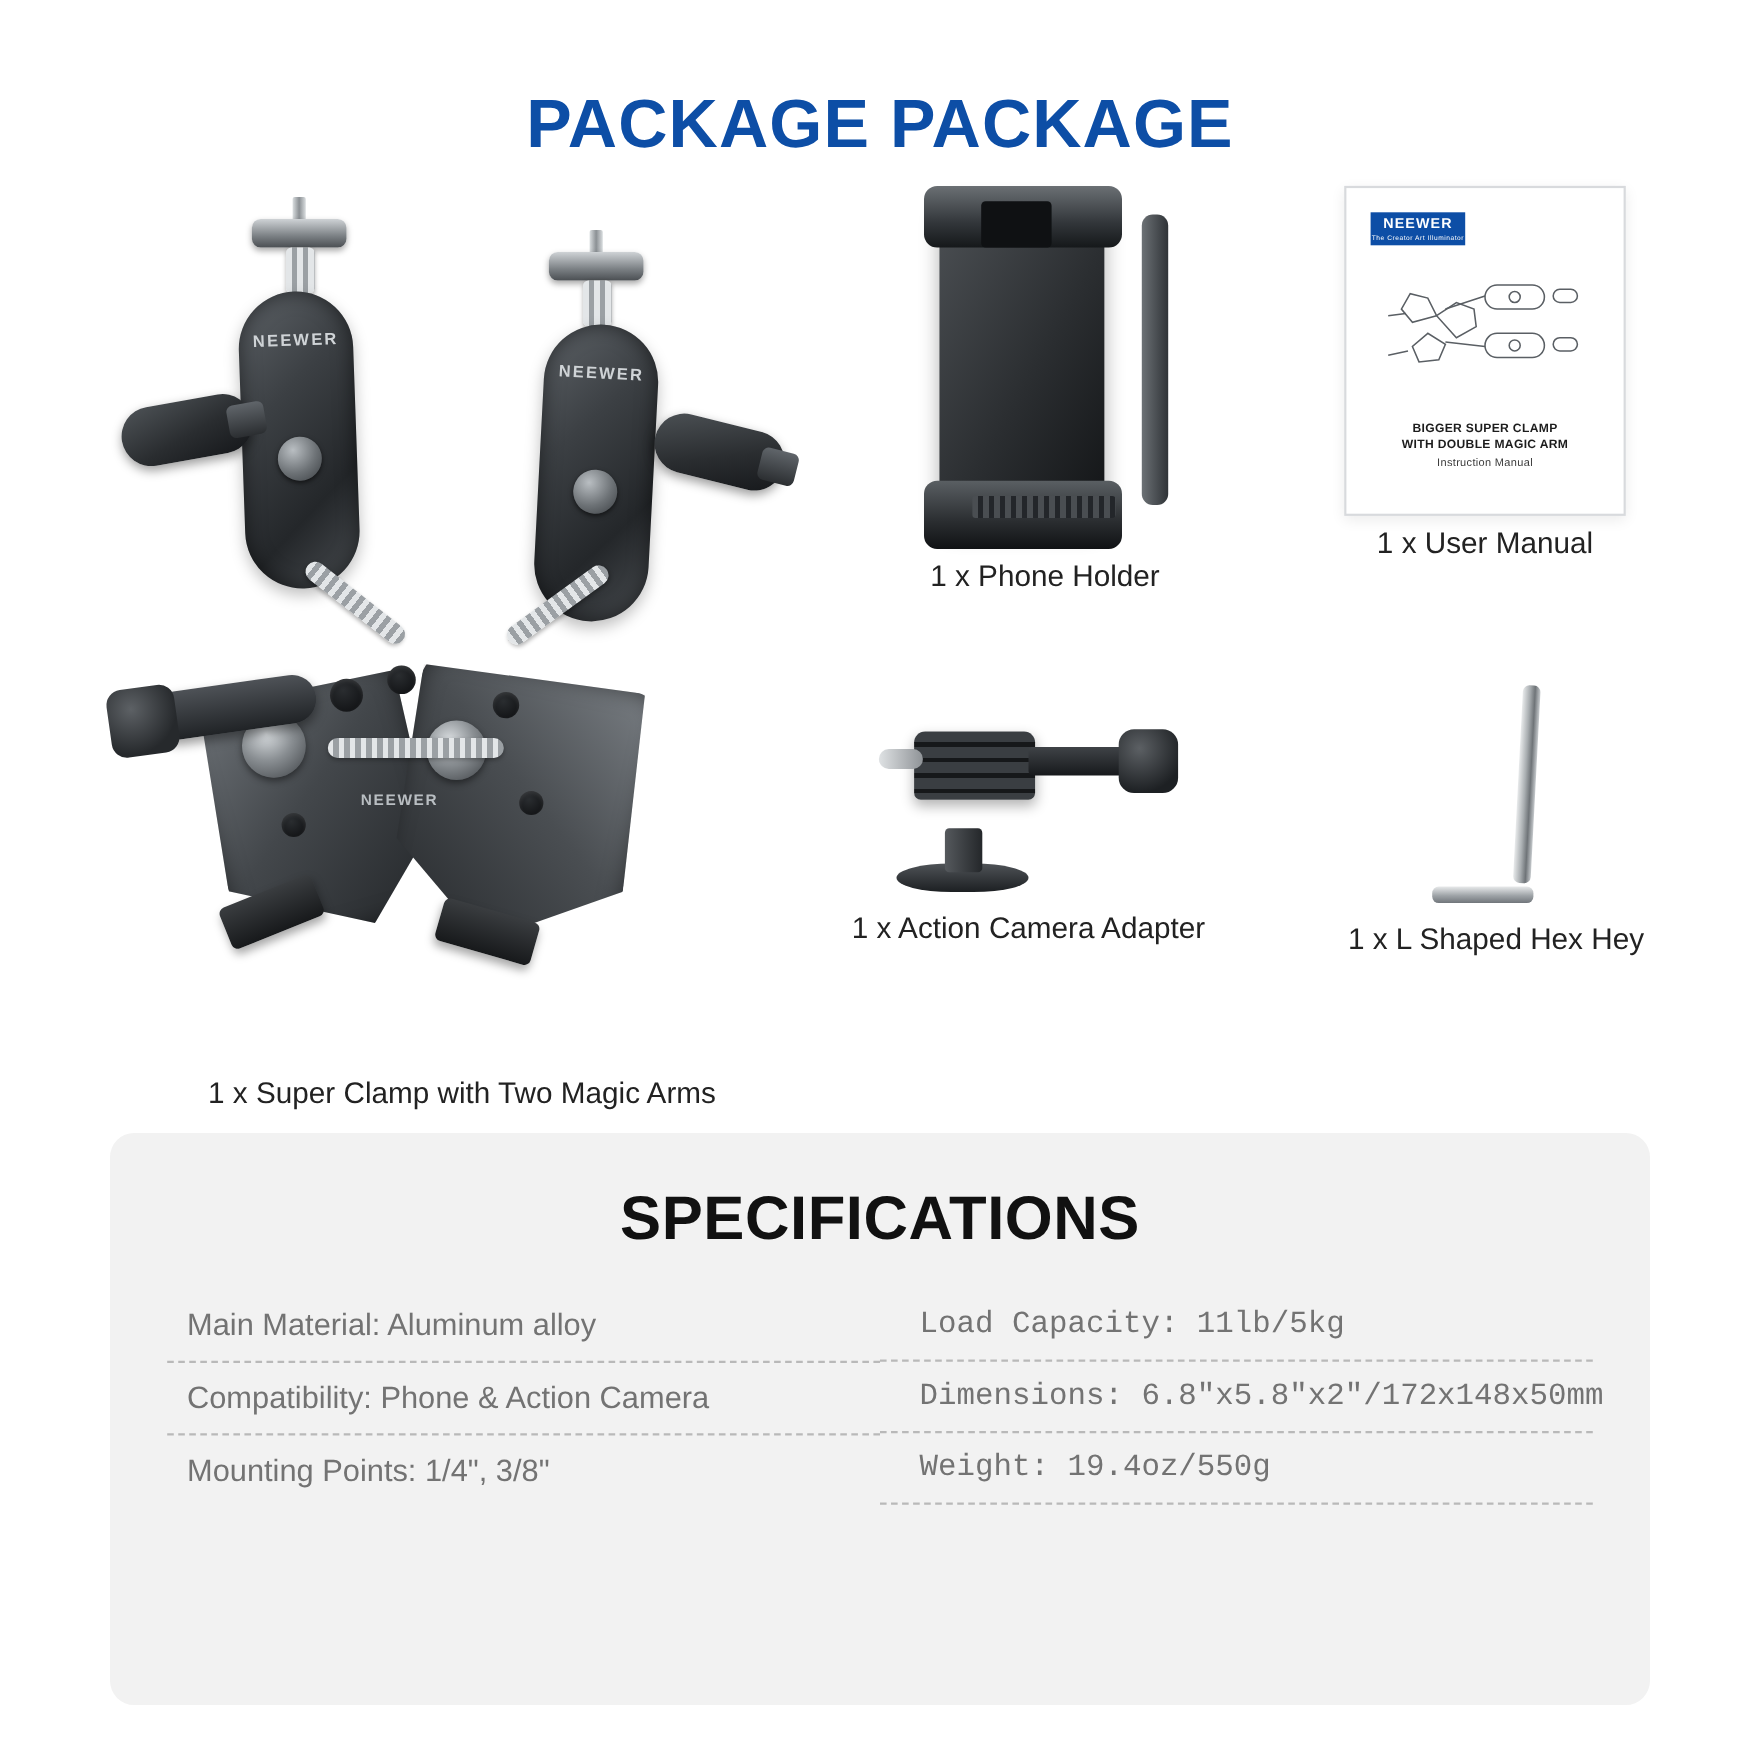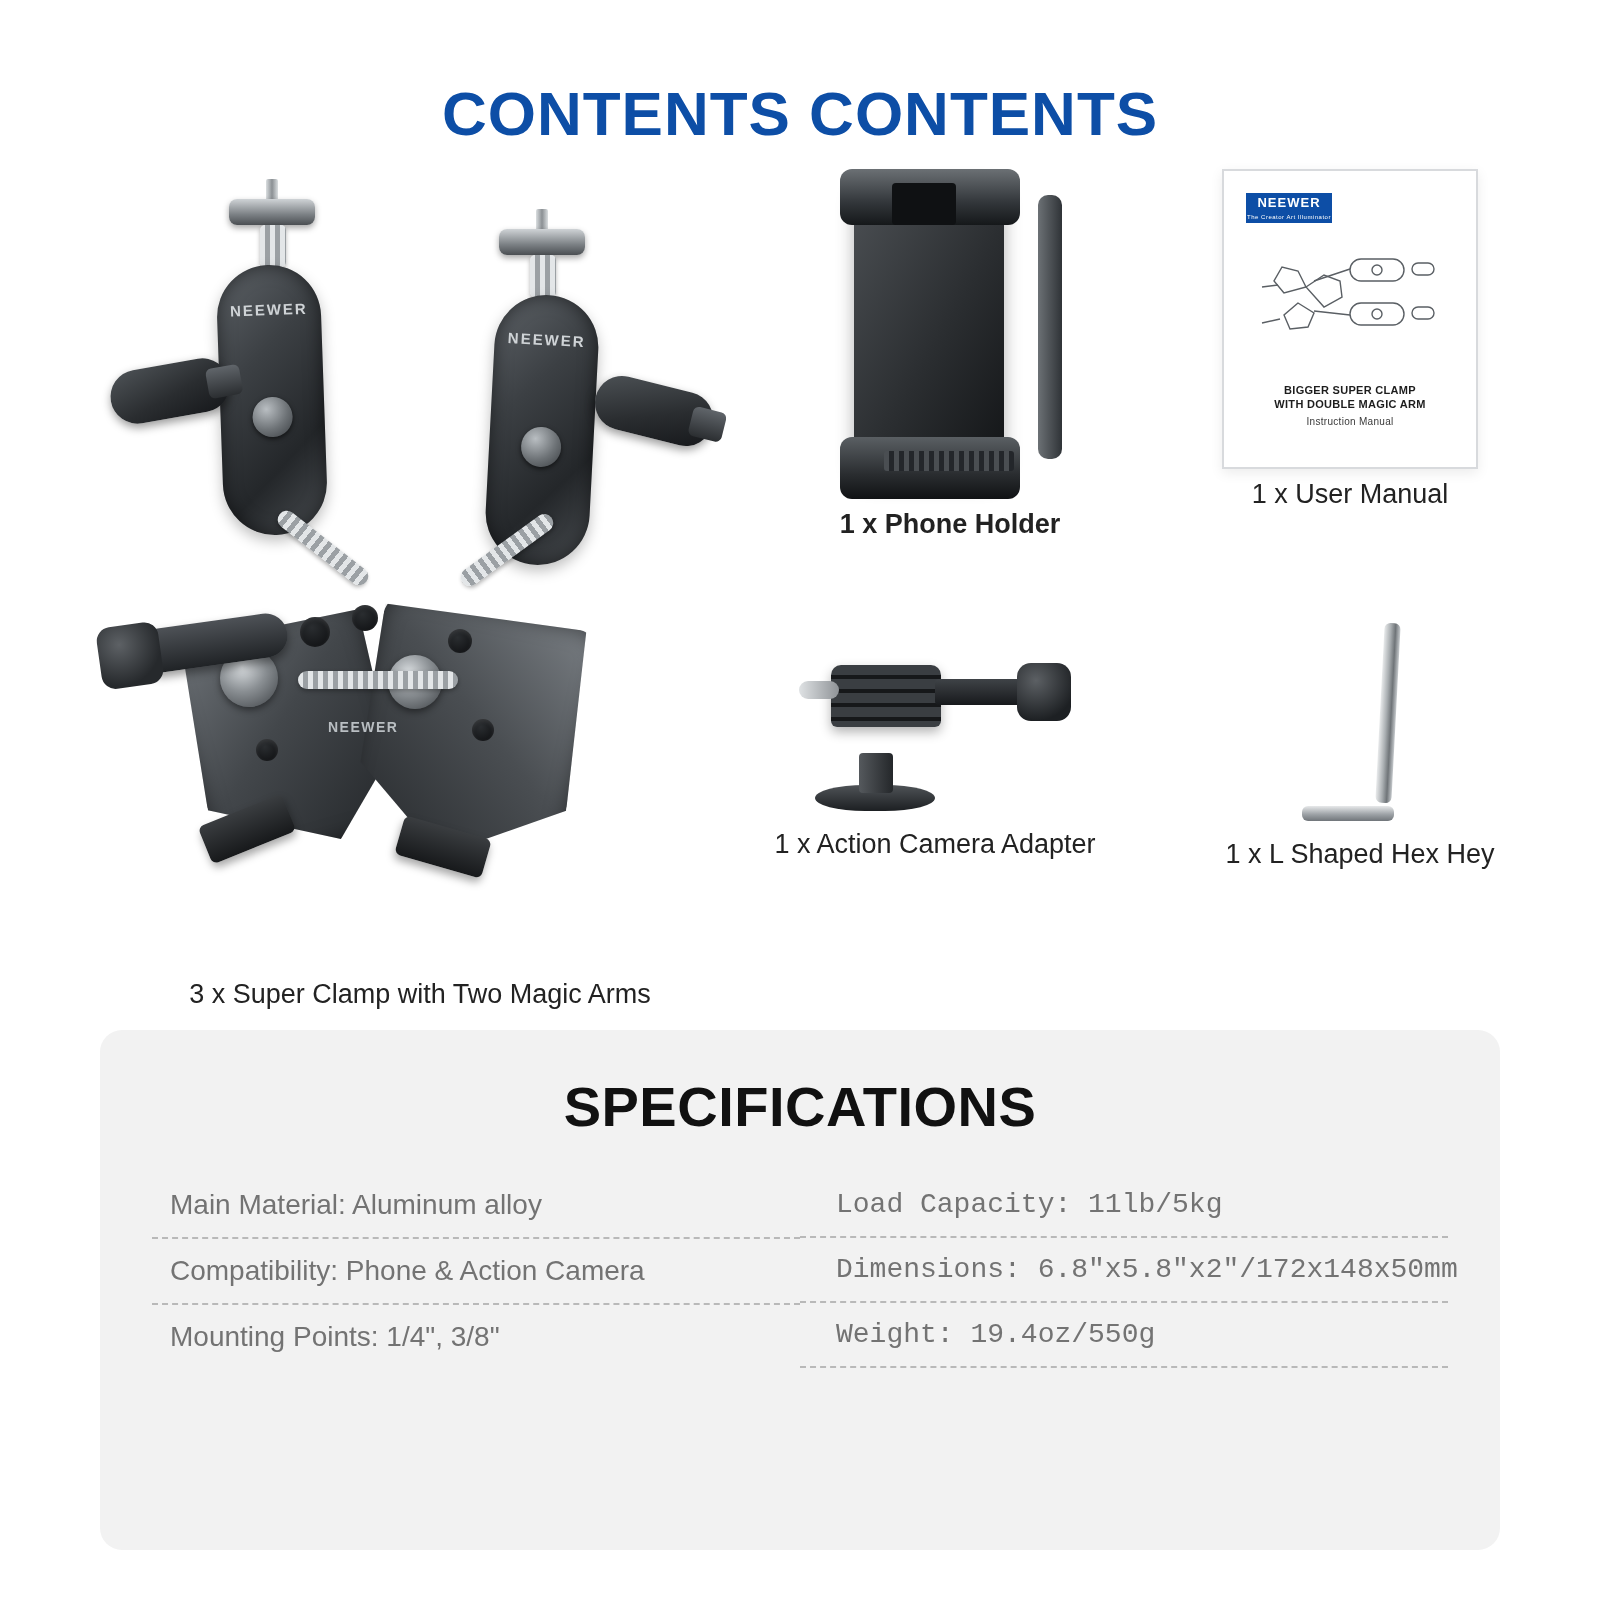--- a/index.html
+++ b/index.html
@@ -44,21 +44,21 @@
   }
   .caption {
     font-size: 27px;
     color: #222;
     margin-top: 10px;
     white-space: nowrap;
   }
 
   
   #cell-clamp   { left: 70px;  top: 20px;  width: 700px; }
-  #cell-phone   { left: 760px; top: 20px;  width: 380px; font-weight: bold; }
+  #cell-phone   { left: 760px; top: 20px;  width: 380px; }
   #cell-manual  { left: 1140px;top: 20px;  width: 420px; }
   #cell-action  { left: 700px; top: 470px; width: 470px; }
   #cell-hex     { left: 1160px;top: 470px; width: 400px; }
 
   
   .metal-dark {
     background: linear-gradient(135deg,#5e6368 0%, #3c4044 35%, #24272a 70%, #4a4e52 100%);
   }
   .chrome {
     background: linear-gradient(90deg,#f2f3f4 0%, #b9bdc0 25%, #7e8487 50%, #c9cdd0 75%, #eceeef 100%);
@@ -312,21 +312,21 @@
   .spec-col.left .spec-row { padding-left: 18px; }
   .spec-col.right .spec-row { padding-left: 36px; font-family: Liberation Mono, monospace; }
   .spec-row.last { border-bottom: none; }
   .spec-row.empty { border-bottom: none; visibility: hidden; }
 </style>
 </head>
 <body>
 
 <div class="page">
 
-  <h1 class="title">CONTENTS CONTENTS</h1>
+  <h1 class="title">PACKAGE PACKAGE</h1>
 
   <div class="contents">
 
     <div class="cell" id="cell-clamp">
       <div class="art" id="clampArt">
 
         <div class="stud-pin" style="left:166px; top:10px;"></div>
         <div class="stud-top chrome" style="left:129px; top:30px;"></div>
         <div class="screw" style="left:160px; top:56px; width:26px; height:42px; border-radius:5px;"></div>
         <div class="arm metal-dark" style="left:120px; top:96px; transform:rotate(-2deg);">
@@ -363,21 +363,21 @@
           <div class="screw" style="left:118px; top:112px; width:160px;"></div>
 
           <div class="tbar" style="left:-42px; top:62px; transform:rotate(-8deg);"></div>
 
           <div class="pad" style="left:22px; top:250px; transform:rotate(-22deg);"></div>
           <div class="pad" style="left:218px; top:268px; transform:rotate(16deg);"></div>
 
           <div class="clamp-label" style="left:148px; top:160px;">NEEWER</div>
         </div>
       </div>
-      <div class="caption">3 x Super Clamp with Two Magic Arms</div>
+      <div class="caption">1 x Super Clamp with Two Magic Arms</div>
     </div>
 
     <div class="cell" id="cell-phone">
       <div class="art" id="phoneArt">
         <div class="ph-back"></div>
         <div class="ph-side"></div>
         <div class="ph-jaw-top"></div>
         <div class="ph-jaw-bot">
           <div class="ph-grip"></div>
         </div>

